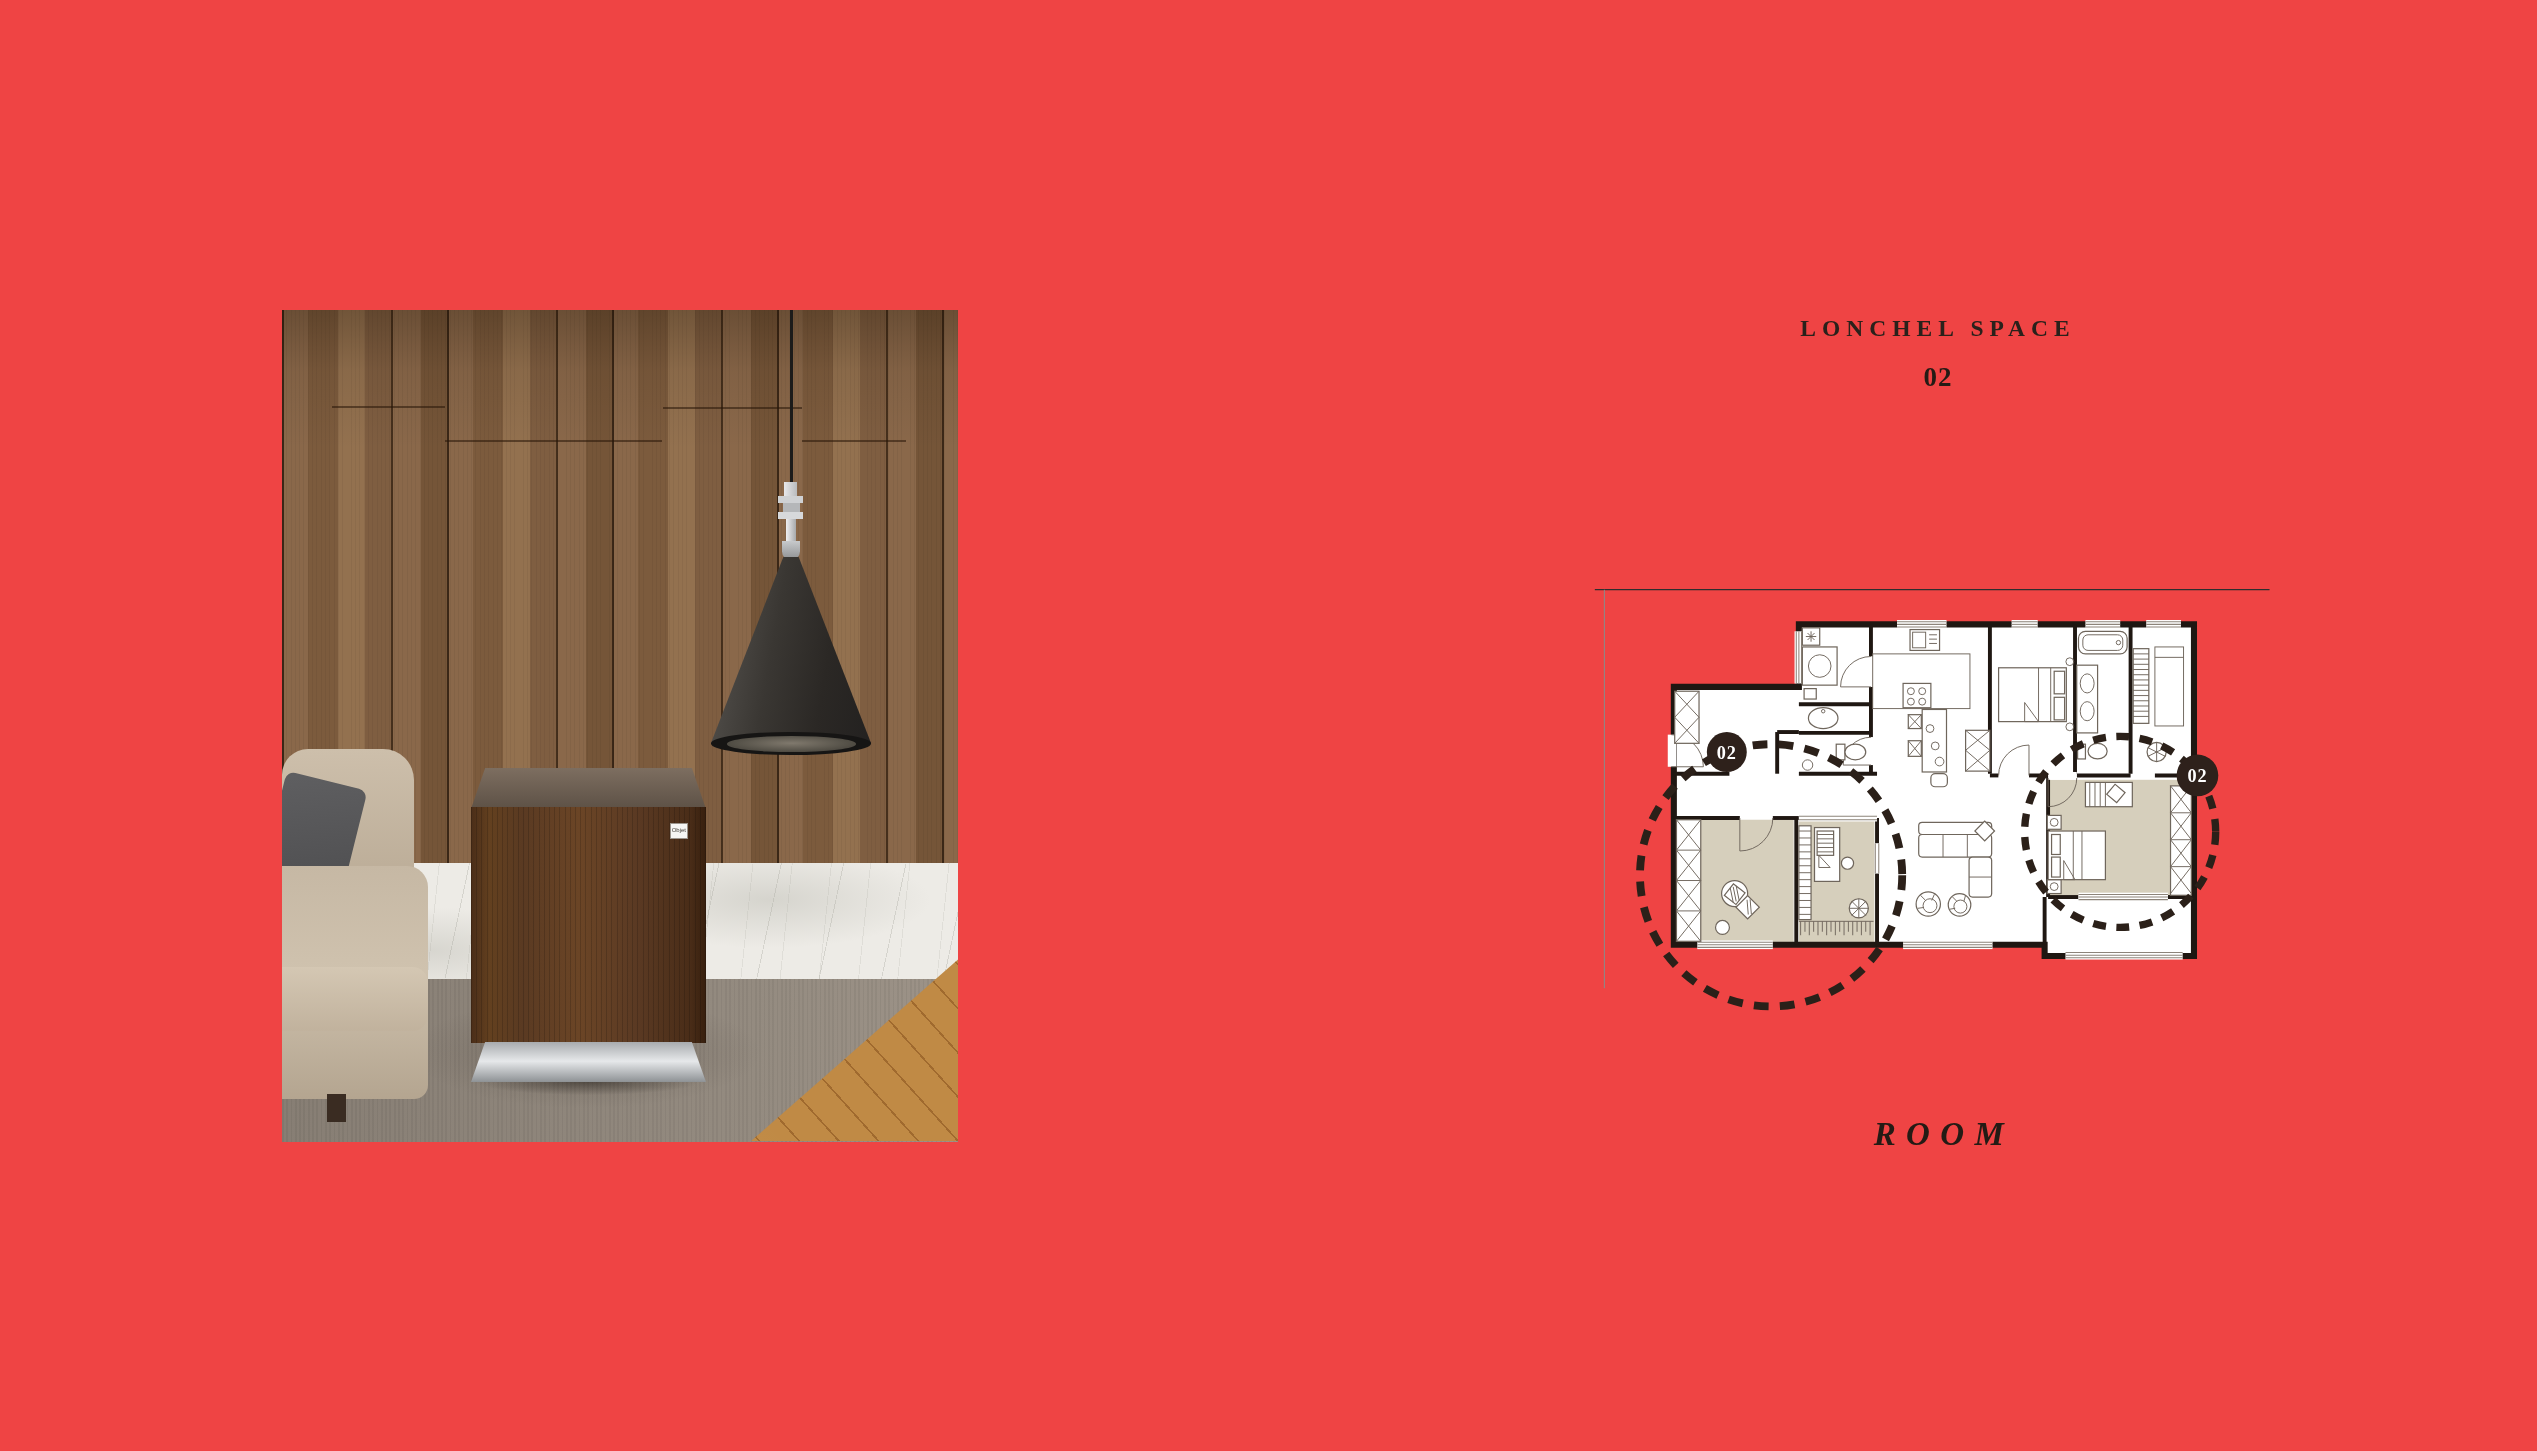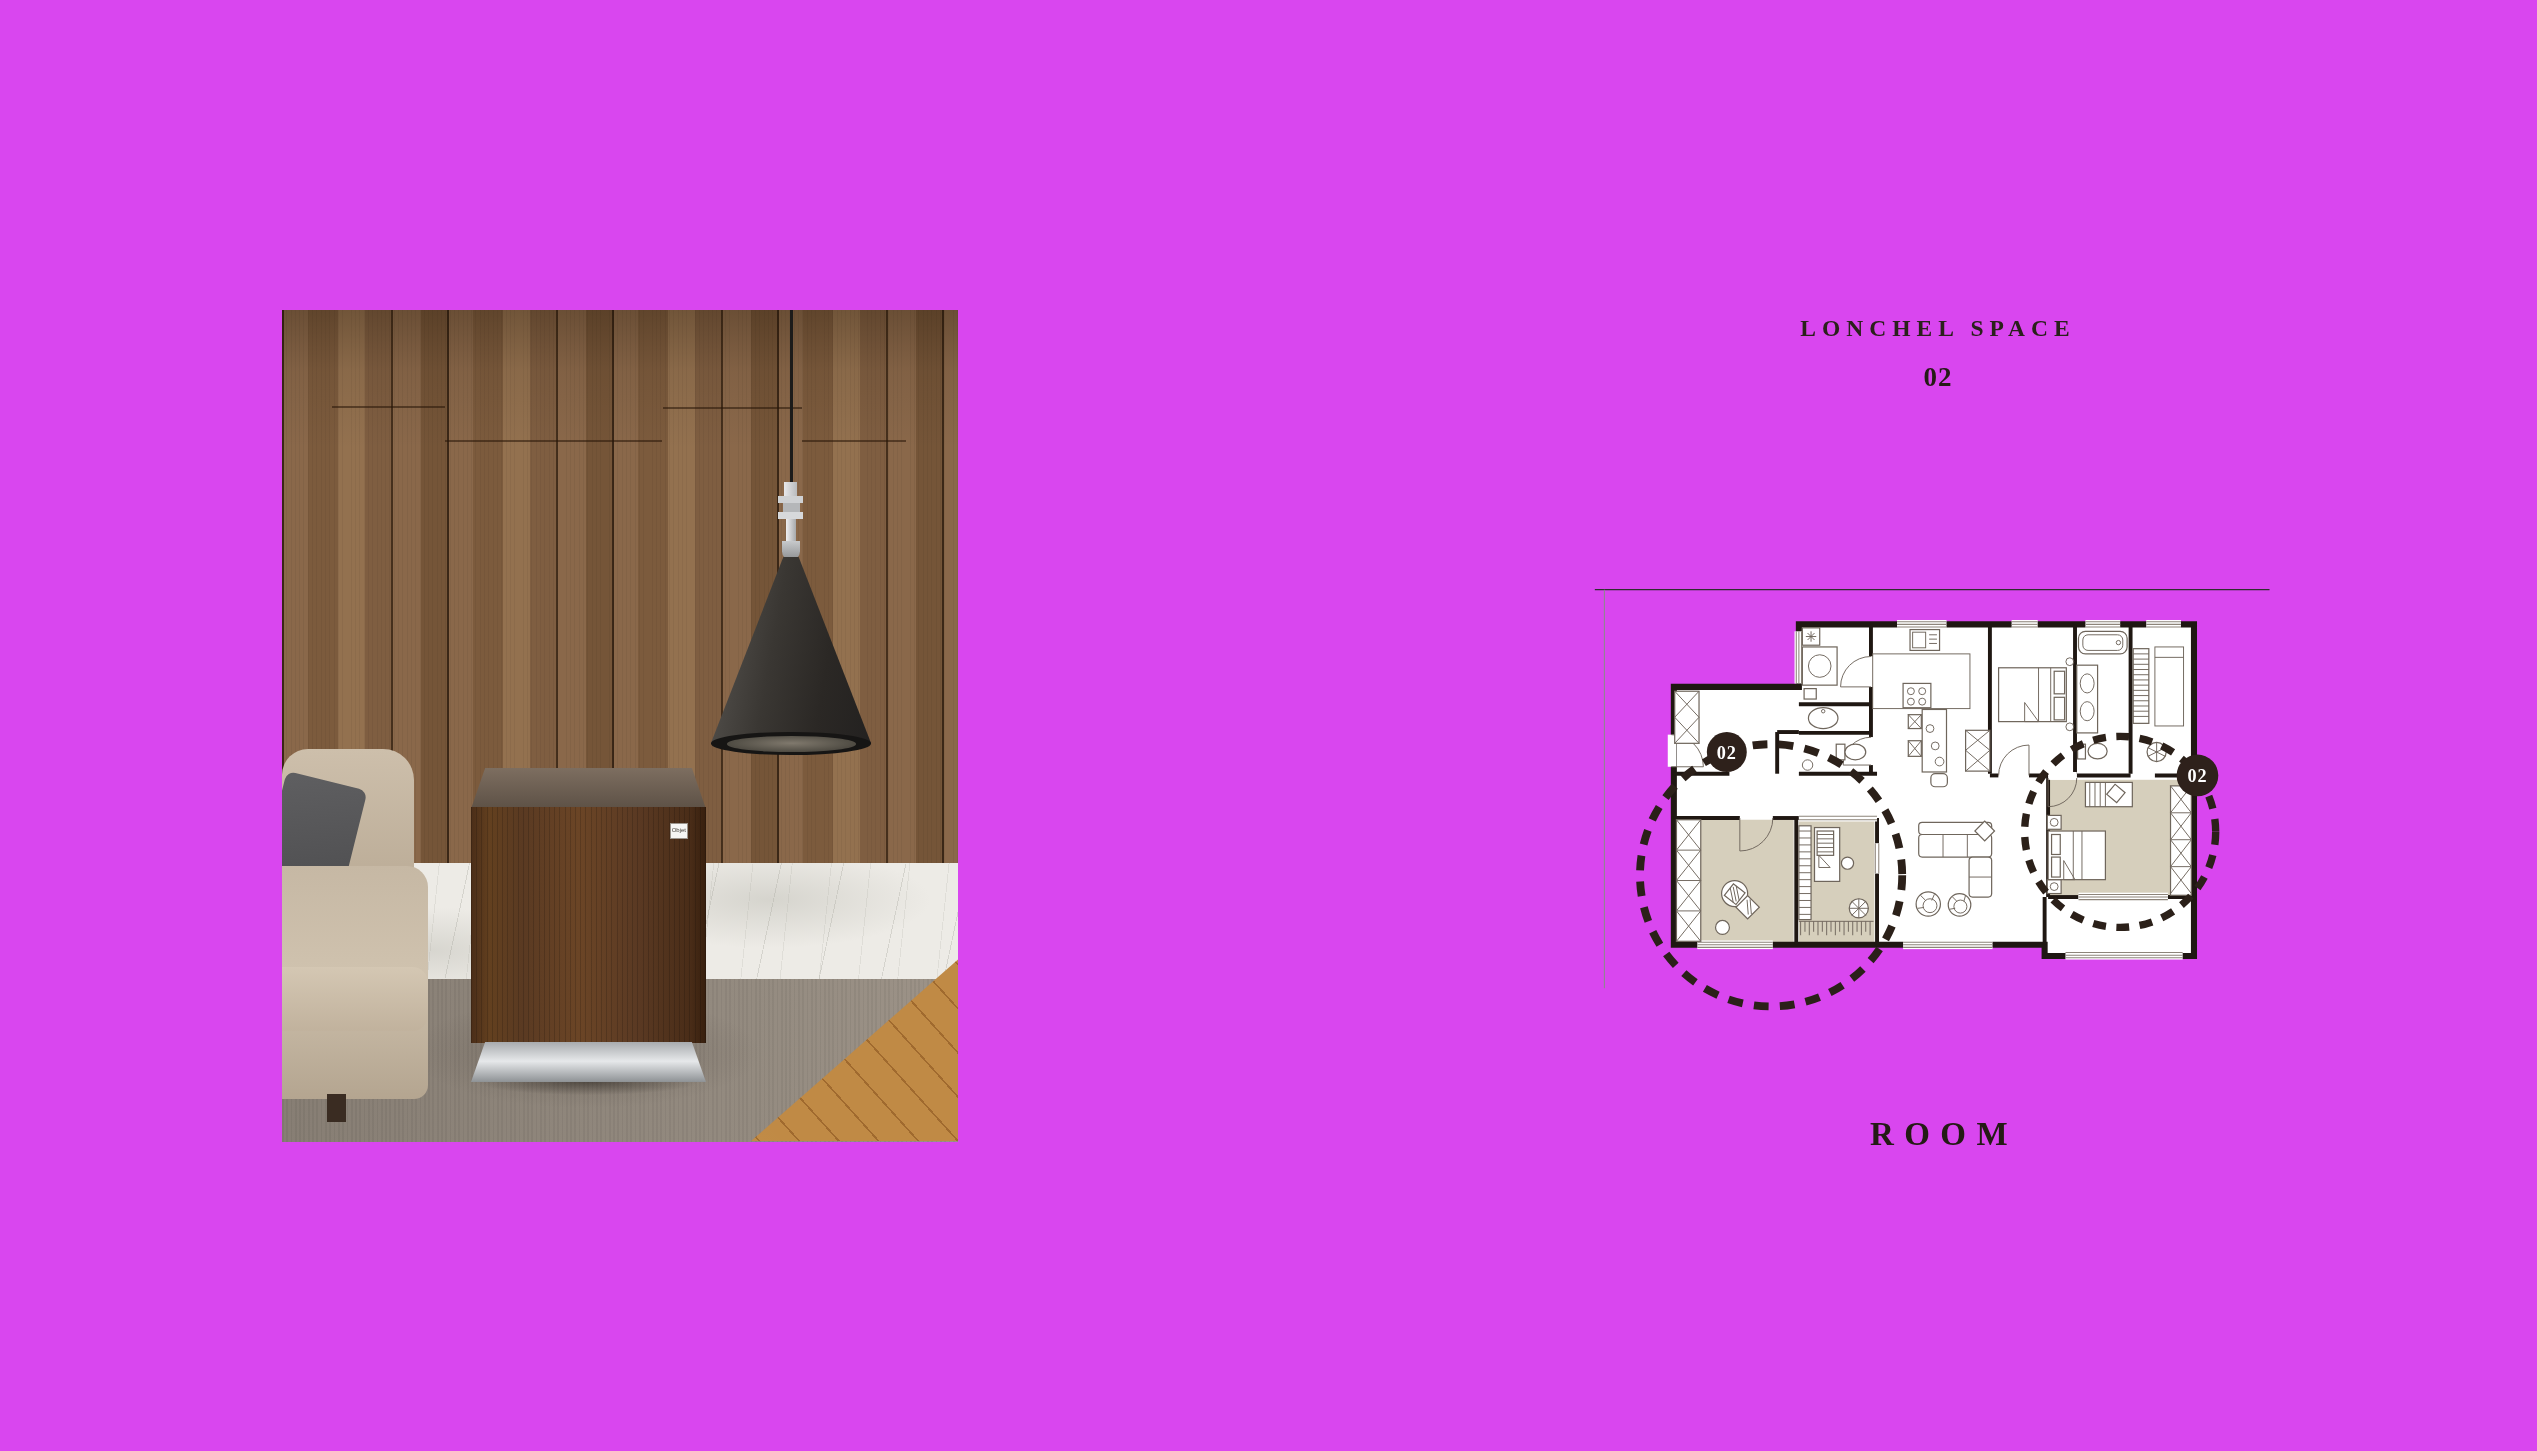--- a/index.html
+++ b/index.html
@@ -1,26 +1,26 @@
 <!DOCTYPE html>
 <html style="font-size:14px"><head>
 <meta charset="utf-8">
 <style>
   html,body{margin:0;padding:0;background:#ffffff;}
-  #canvas{position:relative;width:2538px;height:1451px;background:#d946ef;overflow:hidden;
+  #canvas{position:relative;width:2538px;height:1451px;background:#ef4444;overflow:hidden;
           font-family:"Liberation Serif", serif;-webkit-font-smoothing:antialiased;}
   .abs{position:absolute;}
 
   
   #brand-title{left:1764px;top:315px;width:348px;text-align:center;
     font-size:23.5px;font-weight:bold;letter-spacing:6px;color:#2a211b;}
   #brand-index{left:1764px;top:362px;width:348px;text-align:center;
     font-size:27px;font-weight:bold;letter-spacing:0.9px;color:#241b15;}
   #room-caption{left:1770px;top:1116px;width:348px;text-align:center;
-    font-size:33px;font-weight:bold;letter-spacing:10.4px;color:#241b15;}
+    font-size:33px;font-weight:bold;letter-spacing:10.4px;color:#241b15;font-style:italic;}
 
   
   #photo{left:282px;top:310px;width:676px;height:832px;overflow:hidden;background:#e9e7e2;}
   #wood-wall{left:0;top:0;width:676px;height:553px;background-color:#82613f;
     background-image:
       linear-gradient(180deg, rgba(25,12,0,.28) 0, rgba(25,12,0,.08) 61px, rgba(0,0,0,0) 139px),
       repeating-linear-gradient(90deg, rgba(0,0,0,.05) 0 0.9px, rgba(0,0,0,0) 0.9px 4.3px),
       repeating-linear-gradient(90deg,
         rgba(45,28,14,.85) 0 1.7px, rgba(0,0,0,0) 1.7px 56px,
         rgba(45,28,14,.6) 56px 56px, rgba(0,0,0,0) 56px 109px,

